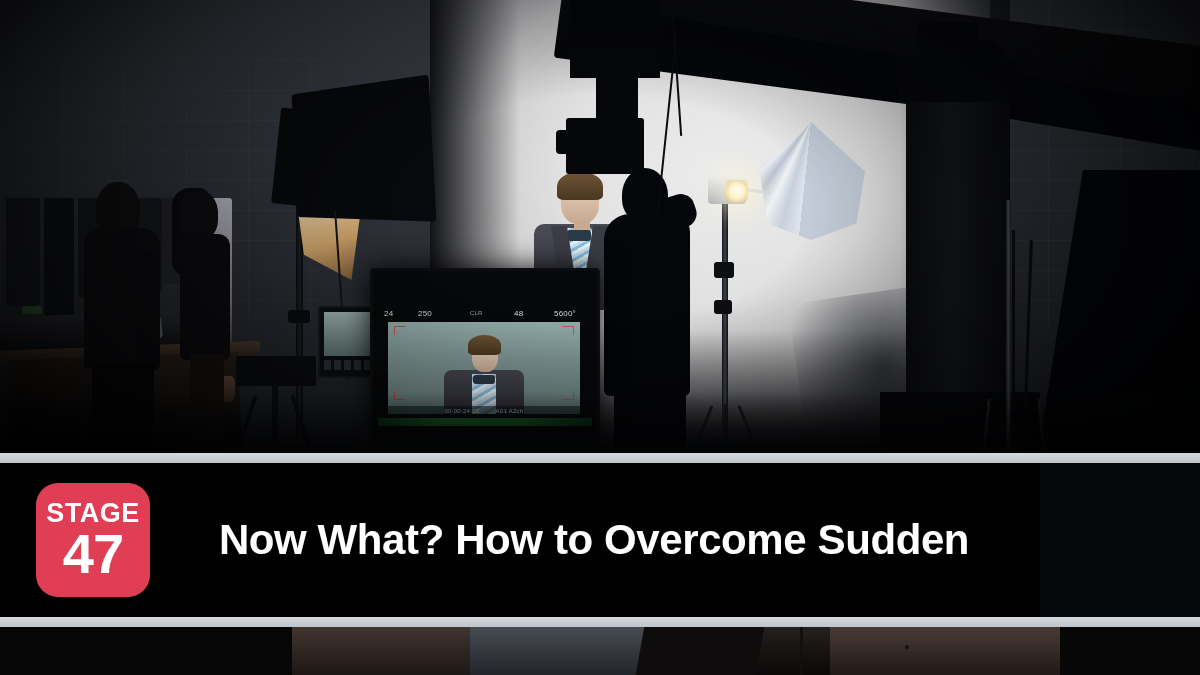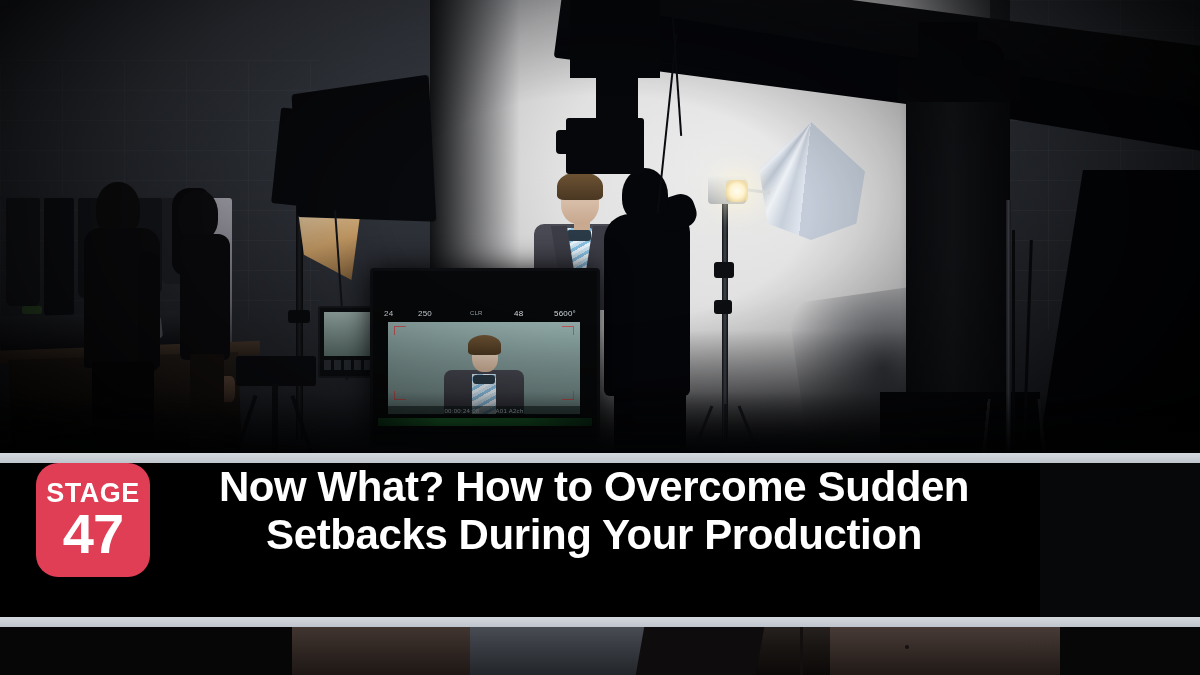--- a/index.html
+++ b/index.html
@@ -397,21 +397,21 @@
   .rule{
     position:absolute; left:0; width:1200px; height:10px;
     background:linear-gradient(180deg,#d4d9de,#bfc5cc);
   }
   .rule-top{ top:453px; }
   .rule-bottom{ top:617px; }
 
   .banner{
     position:absolute; left:0; top:463px; width:1040px; height:154px;
     background:#000;
-    display:flex; align-items:flex-start;
+    display:flex; align-items:center;
   }
   .logo{
     flex:0 0 auto;
     margin-left:36px;
     width:114px; height:114px;
     background:#e03e54;
     border-radius:22px;
     display:flex; flex-direction:column;
     align-items:center; justify-content:center;
     color:#fff;
@@ -597,21 +597,20 @@
 
   <div class="rule rule-top"></div>
 
   <div class="banner">
     <div class="logo">
       <div class="logo-stage">STAGE</div>
       <div class="logo-num">47</div>
     </div>
     <div class="headline">
       <span class="l1">Now What? How to Overcome Sudden</span>
-      <span class="l2">Setbacks During Your Production</span>
     </div>
   </div>
 
   <div class="rule rule-bottom"></div>
 
   <div class="bottom-strip">
     <div class="bs-floorL"></div>
     <div class="bs-mid"></div>
     <div class="bs-obj"></div>
     <div class="bs-floorR"></div>

